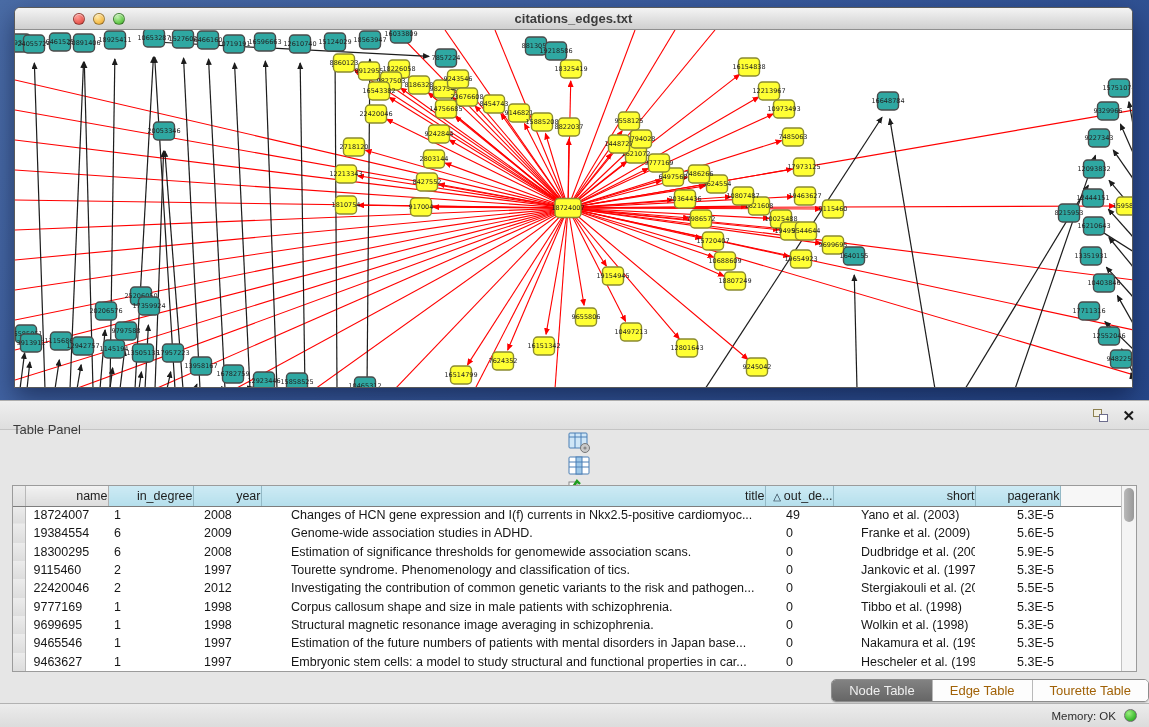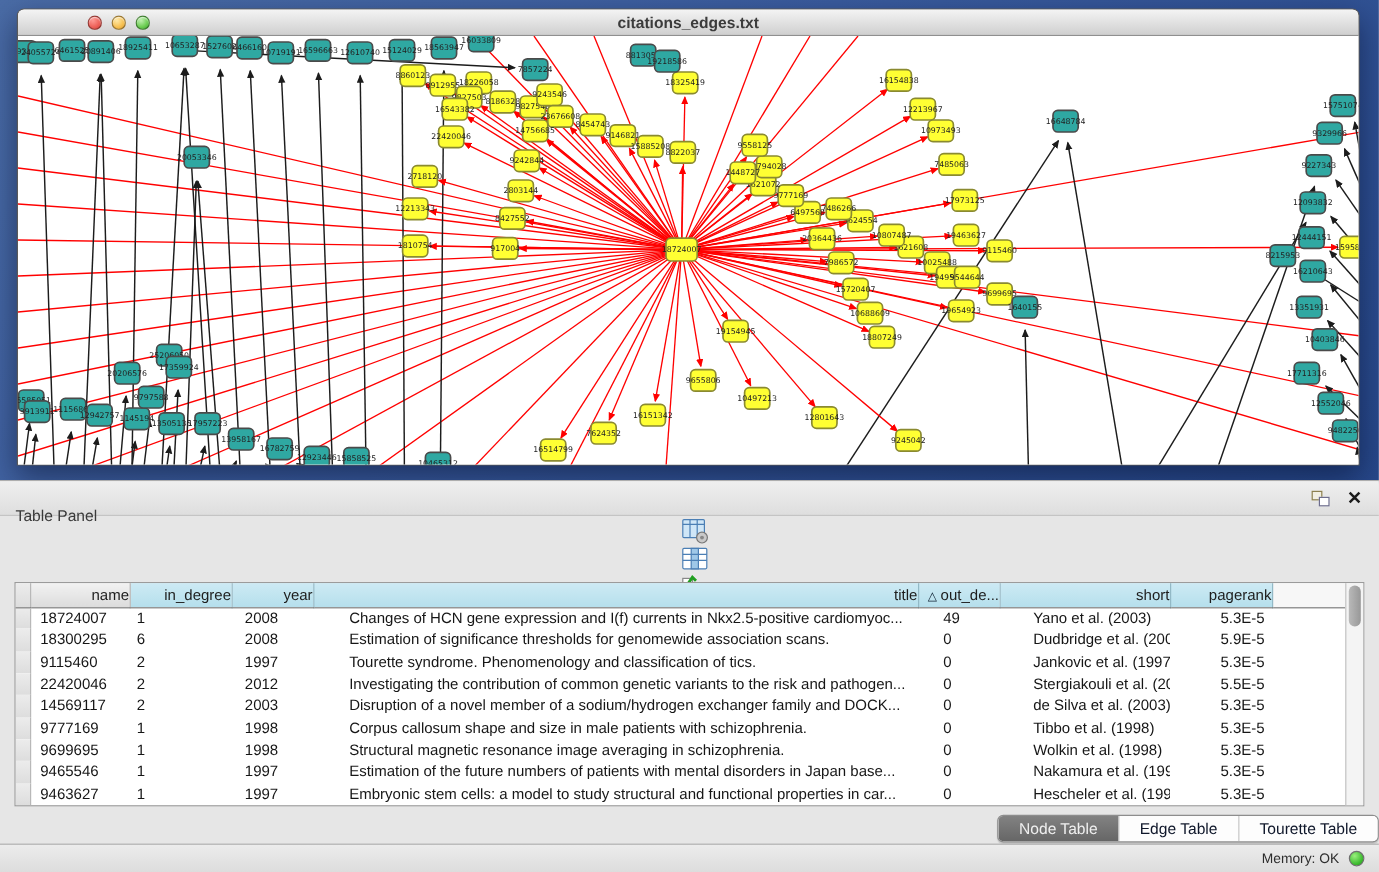--- a/index.html
+++ b/index.html
@@ -74,21 +74,21 @@
   .grid td.c4{padding-left:30px}.grid td.c5{padding-left:21px}.grid td.c6{padding-left:28px}
   .grid td.c7{padding-left:42px}
   .vscroll { width:15px; border-left:1px solid #c2c2c2; background:#f4f4f4; position:relative; }
   .vthumb { position:absolute; left:2px; top:2px; width:10px; height:34px; border-radius:6px;
     background:linear-gradient(90deg,#b9b9b9,#989898); }
 
   .tabs-bar { position:absolute; left:0; right:0; top:276px; height:27px;
     display:flex; justify-content:flex-end; align-items:center; }
   .seg { display:flex; border:1px solid #8d8d8d; border-radius:5px; overflow:hidden;
     background:#fff; box-shadow:0 1px 1px rgba(0,0,0,.15); }
-  .seg-btn { font-size:13px; color:#0f172a; padding:3px 17px; background:#fdfdfd;
+  .seg-btn { font-size:13px; color:#a16207; padding:3px 17px; background:#fdfdfd;
     border-right:1px solid #b9b9b9; }
   .seg-btn:last-child { border-right:none; }
   .seg-btn.active { background:linear-gradient(#828282,#666666); color:#efefef; }
 
   .status-bar { position:absolute; left:0; top:703px; width:1149px; height:24px;
     background:linear-gradient(#ececec,#dcdcdc); border-top:1px solid #b2b2b2;
     display:flex; align-items:center; justify-content:flex-end; }
   .mem-label { font-size:11.5px; color:#2e2e2e; margin-right:8px; }
   .mem-dot { width:13px; height:13px; border-radius:50%; margin-right:12px;
     background:radial-gradient(circle at 35% 30%,#9af07e,#3dbb30 65%,#2a9420);
@@ -804,20 +804,31 @@
             <td class="c2">1</td>
             <td class="c3">2008</td>
             <td class="c4">Changes of HCN gene expression and I(f) currents in Nkx2.5-positive cardiomyoc...</td>
             <td class="c5">49</td>
             <td class="c6">Yano et al. (2003)</td>
             <td class="c7">5.3E-5</td>
             <td></td>
           </tr>
           <tr>
             <td class="gutter"></td>
+            <td class="c1">19384554</td>
+            <td class="c2">6</td>
+            <td class="c3">2009</td>
+            <td class="c4">Genome-wide association studies in ADHD.</td>
+            <td class="c5">0</td>
+            <td class="c6">Franke et al. (2009)</td>
+            <td class="c7">5.6E-5</td>
+            <td></td>
+          </tr>
+          <tr>
+            <td class="gutter"></td>
             <td class="c1">18300295</td>
             <td class="c2">6</td>
             <td class="c3">2008</td>
             <td class="c4">Estimation of significance thresholds for genomewide association scans.</td>
             <td class="c5">0</td>
             <td class="c6">Dudbridge et al. (2008)</td>
             <td class="c7">5.9E-5</td>
             <td></td>
           </tr>
           <tr>
@@ -833,31 +844,20 @@
           </tr>
           <tr>
             <td class="gutter"></td>
             <td class="c1">22420046</td>
             <td class="c2">2</td>
             <td class="c3">2012</td>
             <td class="c4">Investigating the contribution of common genetic variants to the risk and pathogen...</td>
             <td class="c5">0</td>
             <td class="c6">Stergiakouli et al. (2012)</td>
             <td class="c7">5.5E-5</td>
-            <td></td>
-          </tr>
-          <tr>
-            <td class="gutter"></td>
-            <td class="c1">14569117</td>
-            <td class="c2">2</td>
-            <td class="c3">2003</td>
-            <td class="c4">Disruption of a novel member of a sodium/hydrogen exchanger family and DOCK...</td>
-            <td class="c5">0</td>
-            <td class="c6">de Silva et al. (2003)</td>
-            <td class="c7">5.3E-5</td>
             <td></td>
           </tr>
           <tr>
             <td class="gutter"></td>
             <td class="c1">9777169</td>
             <td class="c2">1</td>
             <td class="c3">1998</td>
             <td class="c4">Corpus callosum shape and size in male patients with schizophrenia.</td>
             <td class="c5">0</td>
             <td class="c6">Tibbo et al. (1998)</td>

